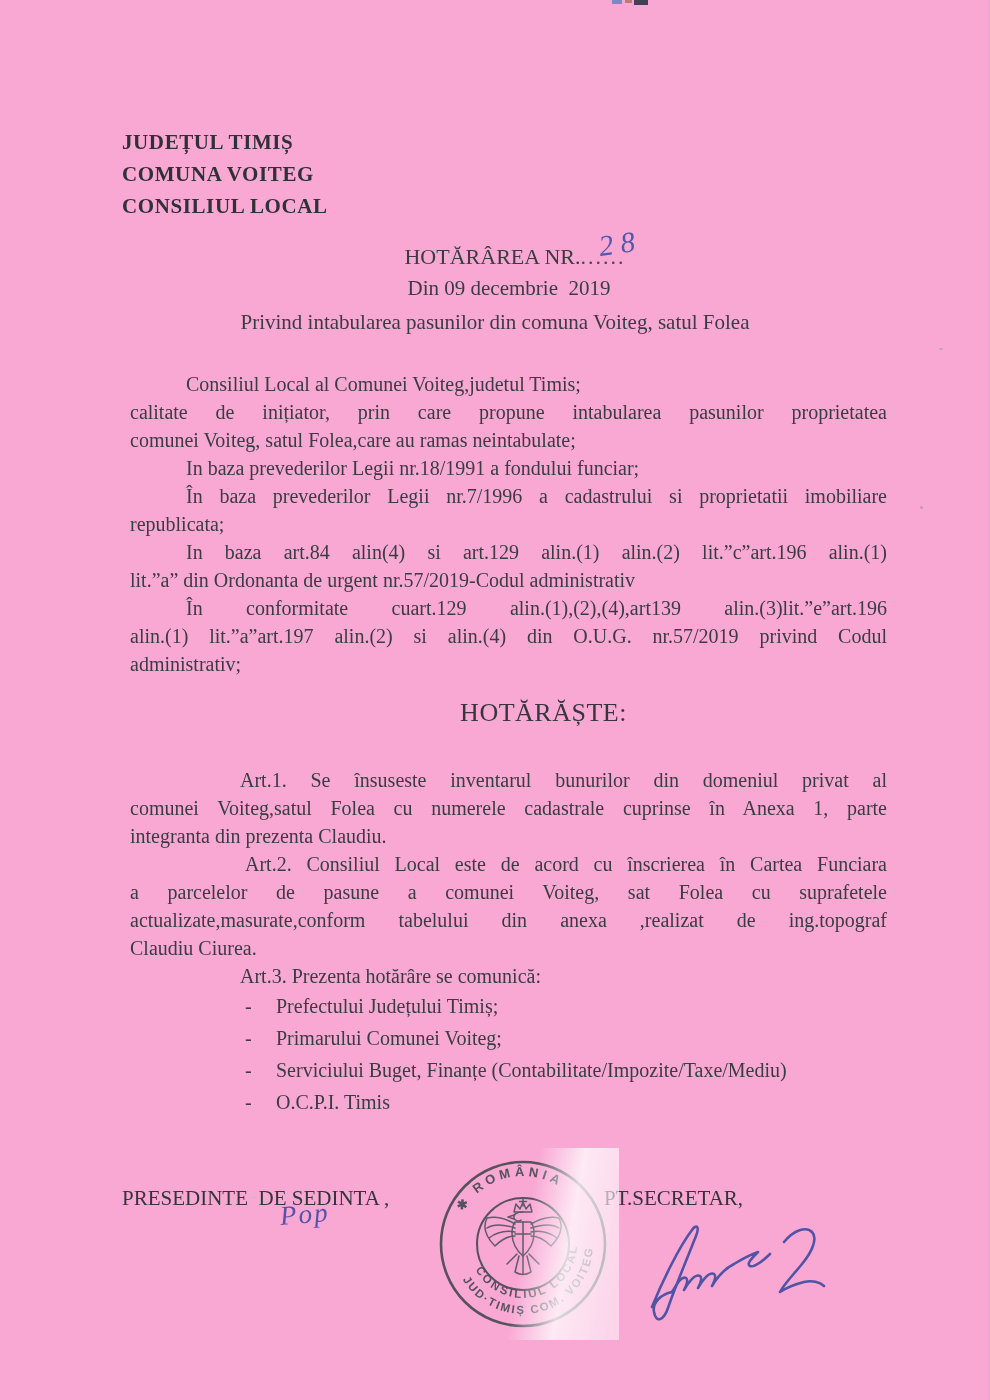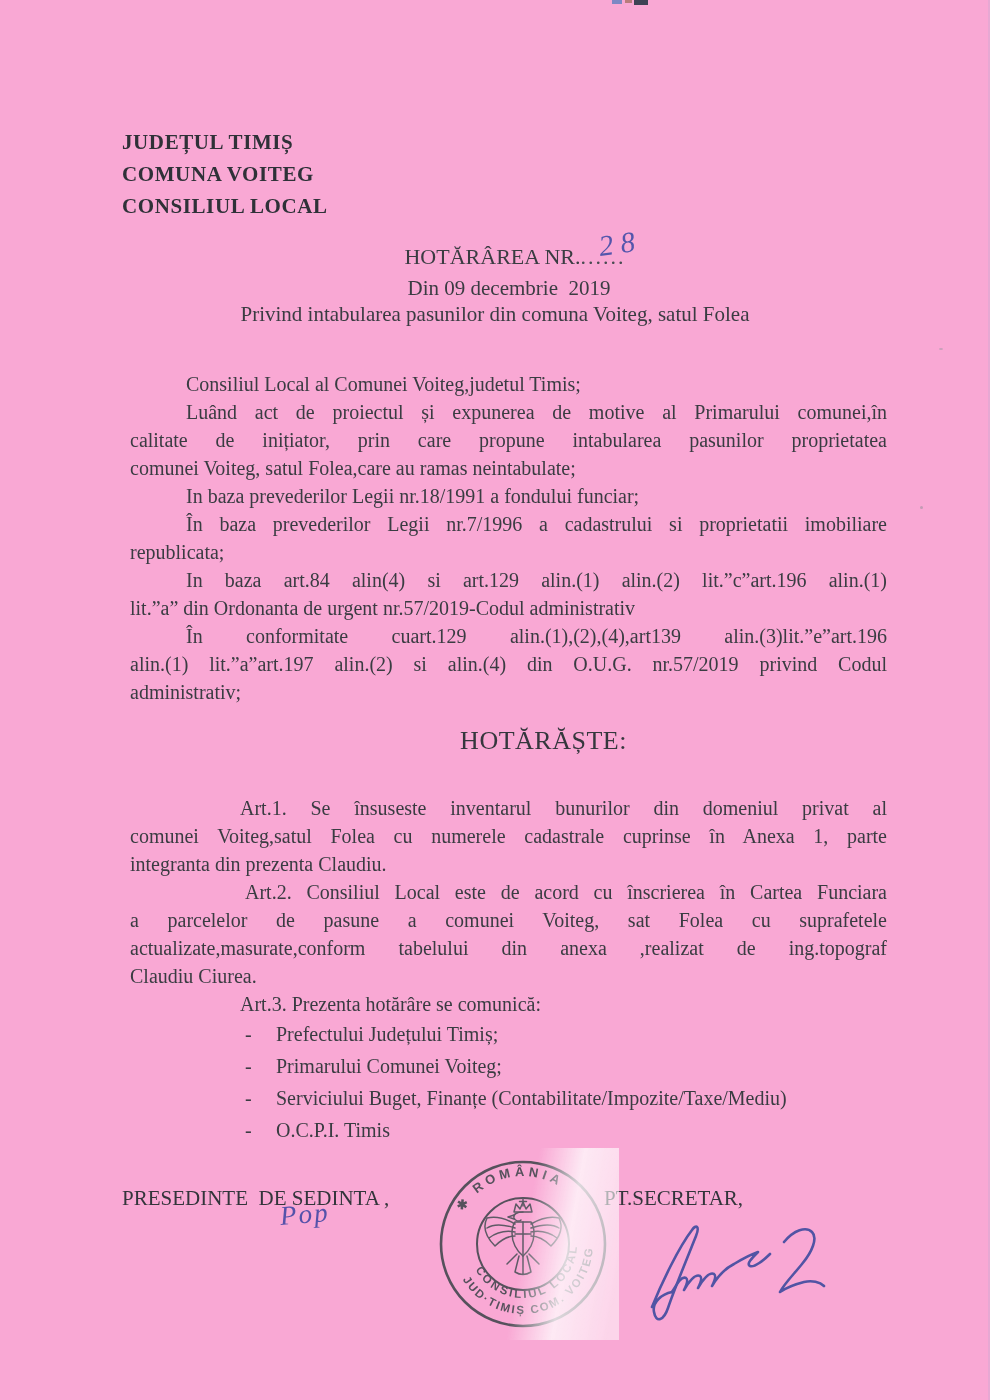--- a/index.html
+++ b/index.html
@@ -26,21 +26,21 @@
   .title-block { position:absolute; left:0; top:244px; width:990px; text-align:center; }
   .title-line1 { font-size:22px; text-indent:40px; }
   .nrwrap { position:relative; display:inline;text-align:center; }
   .dots { letter-spacing:2px; color:#4a4c52; }
   .hand-num {
     position:absolute; right:-16px; top:-14px;
     font-style:italic; font-size:29px; letter-spacing:7px;
     color:#5456ac; transform:rotate(-8deg); white-space:pre;
   }
   .title-line2 { font-size:21px; margin-top:6px; white-space:pre;margin-left:28px; }
-  .title-line3 { font-size:21px; margin-top:1px; }
+  .title-line3 { font-size:21px; margin-top:9px; }
 
   
   .body-flow { position:absolute; left:130px; top:370px; width:757px;
     font-size:20px; line-height:28px; }
   .ln { min-height:28px; }
   .j { text-align:justify; text-align-last:justify; }
   .i56 { text-indent:56px; }
   .i110 { text-indent:110px; }
   .i115 { text-indent:115px; }
   .mt12 { }
@@ -100,21 +100,20 @@
     <div class="title-line2">Din 09 decembrie  2019</div>
     <div class="title-line3">Privind intabularea pasunilor din comuna Voiteg, satul Folea</div>
   </div>
 
   <div class="body-flow">
 
     <div>
       <div class="ln i56">Consiliul Local al Comunei Voiteg,judetul Timis;</div>
     </div>
     <div>
-      <div class="ln j i56">Luând act de proiectul și expunerea de motive al Primarului comunei,în</div>
       <div class="ln j">calitate de inițiator, prin care propune intabularea pasunilor proprietatea</div>
       <div class="ln">comunei Voiteg, satul Folea,care au ramas neintabulate;</div>
     </div>
     <div>
       <div class="ln i56">In baza prevederilor Legii nr.18/1991 a fondului funciar;</div>
     </div>
     <div>
       <div class="ln j i56">În baza prevederilor Legii nr.7/1996 a cadastrului si proprietatii imobiliare</div>
       <div class="ln">republicata;</div>
     </div>

